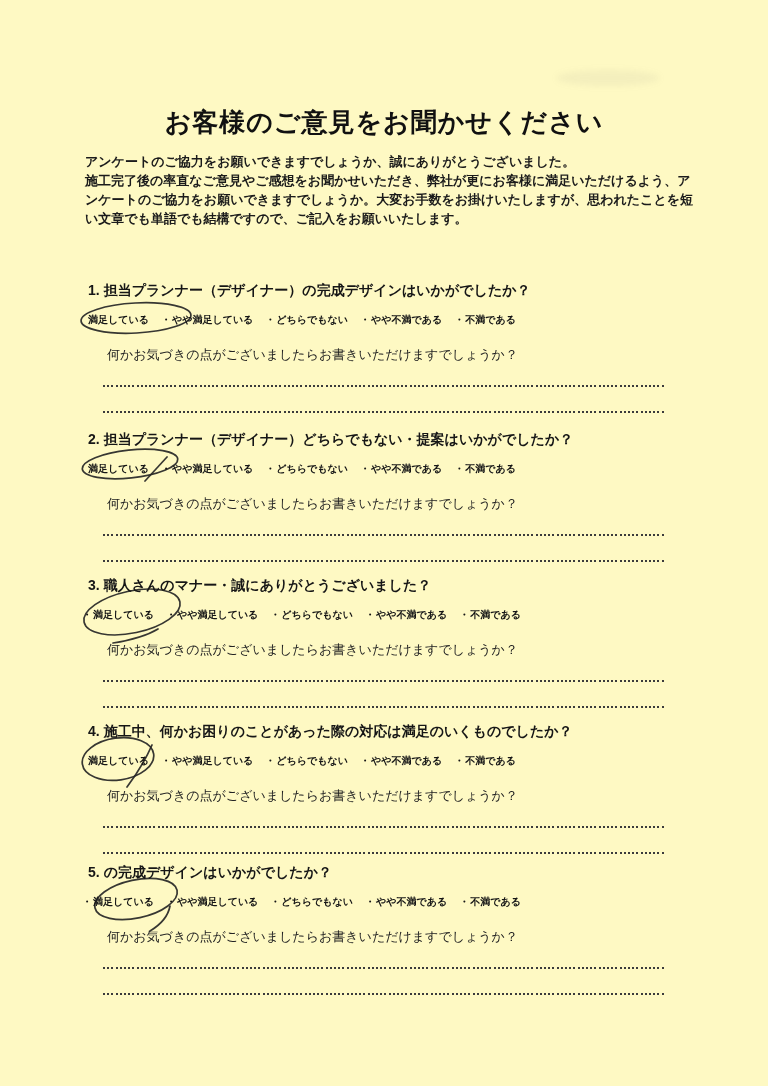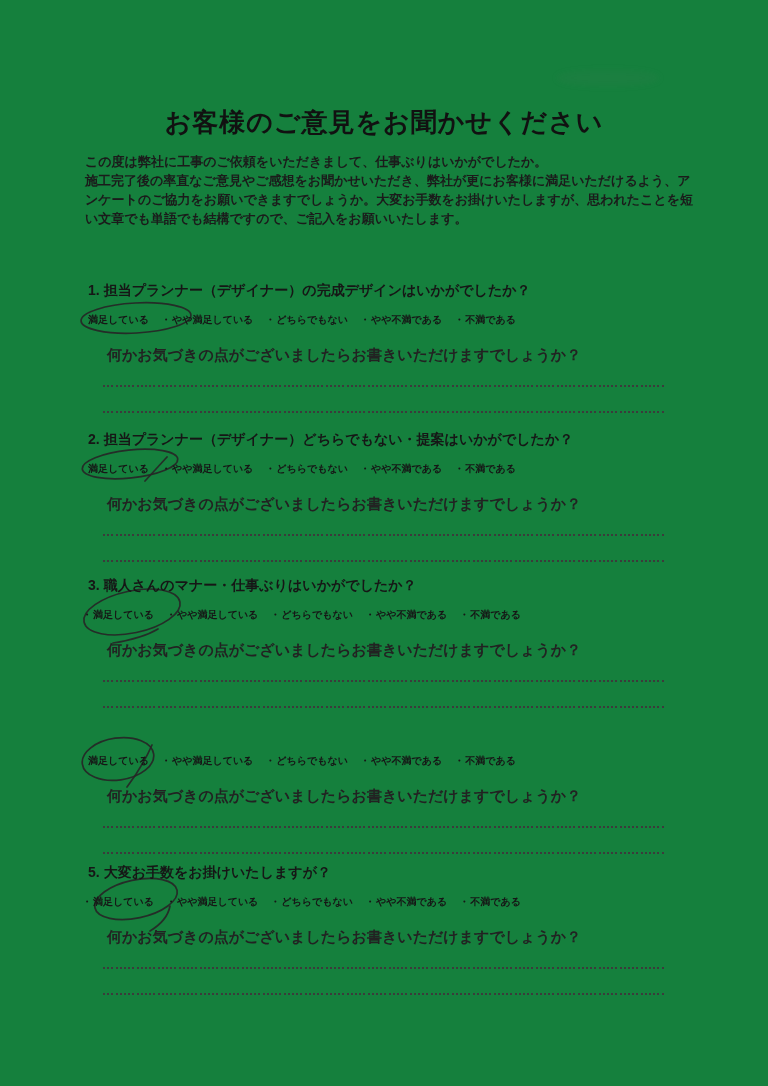--- a/index.html
+++ b/index.html
@@ -5,21 +5,21 @@
   html,body{margin:0;padding:0;}
   body{
     width:768px;height:1086px;
     background:#ffffff;
     font-family:"Liberation Sans","DejaVu Sans",sans-serif;
     color:#1c1c1c;
     -webkit-font-smoothing:antialiased;
   }
   .page{
     position:relative;width:768px;height:1086px;overflow:hidden;
-    background:#15803d;
+    background:#fef9c3;
   }
   .smudge{
     position:absolute;left:556px;top:70px;width:104px;height:16px;
     background:rgba(110,110,110,0.07);border-radius:50%;filter:blur(3px);
   }
   .title{
     position:absolute;top:105px;left:0;width:768px;margin:0;
     text-align:center;
     font-family:"Liberation Serif","DejaVu Serif",serif;
     font-size:26px;font-weight:700;letter-spacing:1px;color:#111;
@@ -40,21 +40,21 @@
   .q-num{margin-right:4px;}
   .opts{
     position:absolute;top:31px;left:0;
     font-size:10px;font-weight:700;white-space:nowrap;color:#161616;
   }
   .sep{display:inline-block;}
   .sep.gap{margin-left:12px;margin-right:1px;}
   .sep.lead{margin-left:-6px;margin-right:1px;}
   .note{
     position:absolute;top:64px;left:19px;
-    font-size:15px;font-weight:700;color:#222;white-space:nowrap;
+    font-size:13px;font-weight:400;color:#222;white-space:nowrap;
   }
   .dotline{
     position:absolute;left:15px;width:562px;height:2.4px;
     background:repeating-linear-gradient(90deg,#3b3b3b 0 2.1px,transparent 2.1px 4.2px);
     cursor:text;
   }
   .dl1{top:103px}
   .dl2{top:129px}
   .mark{
     position:absolute;left:0;top:0;width:620px;height:145px;
@@ -64,21 +64,21 @@
     fill:none;stroke:#262626;stroke-width:1.7;stroke-linecap:round;
     opacity:.92;
   }
 </style>
 </head>
 <body>
 
 <div class="page">
   <div class="smudge"></div>
   <h1 class="title">お客様のご意見をお聞かせください</h1>
-  <p class="intro">この度は弊社に工事のご依頼をいただきまして、仕事ぶりはいかがでしたか。
+  <p class="intro">アンケートのご協力をお願いできますでしょうか、誠にありがとうございました。
 施工完了後の率直なご意見やご感想をお聞かせいただき、弊社が更にお客様に満足いただけるよう、アンケートのご協力をお願いできますでしょうか。大変お手数をお掛けいたしますが、思われたことを短い文章でも単語でも結構ですので、ご記入をお願いいたします。</p>
   <div id="questions">
       <div class="question" style="top: 282px;">
     <svg class="mark" xmlns="http://www.w3.org/2000/svg">
           <ellipse cx="48" cy="36" rx="55" ry="15" transform="rotate(-3 48 36)"></ellipse>
         </svg>
     <div class="q-line">
       <span class="q-num">1.</span><span class="q-text">担当プランナー（デザイナー）の完成デザインはいかがでしたか？</span>
     </div>
     <div class="opts"><span class="opt selected">満足している</span><span class="sep gap">・</span><span class="opt">やや満足している</span><span class="sep gap">・</span><span class="opt">どちらでもない</span><span class="sep gap">・</span><span class="opt">やや不満である</span><span class="sep gap">・</span><span class="opt">不満である</span></div>
@@ -98,44 +98,47 @@
     <div class="note">何かお気づきの点がございましたらお書きいただけますでしょうか？</div>
     <div class="dotline dl1"></div>
     <div class="dotline dl2"></div>
   </div>
       <div class="question" style="top: 577px;">
     <svg class="mark" xmlns="http://www.w3.org/2000/svg">
           <ellipse cx="44" cy="35" rx="49" ry="21" transform="rotate(-12 44 35)"></ellipse>
           <path d="M70 52 C55 61,38 64,25 66"></path>
         </svg>
     <div class="q-line">
-      <span class="q-num">3.</span><span class="q-text">職人さんのマナー・仕事ぶりはいかがでしたか？</span>
+      <span class="q-num">3.</span><span class="q-text">職人さんのマナー・誠にありがとうございました？</span>
     </div>
     <div class="opts"><span class="sep lead">・</span><span class="opt selected">満足している</span><span class="sep gap">・</span><span class="opt">やや満足している</span><span class="sep gap">・</span><span class="opt">どちらでもない</span><span class="sep gap">・</span><span class="opt">やや不満である</span><span class="sep gap">・</span><span class="opt">不満である</span></div>
     <div class="note">何かお気づきの点がございましたらお書きいただけますでしょうか？</div>
     <div class="dotline dl1"></div>
     <div class="dotline dl2"></div>
   </div>
       <div class="question" style="top: 723px;">
     <svg class="mark" xmlns="http://www.w3.org/2000/svg">
           <ellipse cx="30" cy="36" rx="36" ry="21" transform="rotate(-8 30 36)"></ellipse>
           <path d="M64 22 C57 38,48 52,39 64"></path>
         </svg>
+    <div class="q-line">
+      <span class="q-num">4.</span><span class="q-text">施工中、何かお困りのことがあった際の対応は満足のいくものでしたか？</span>
+    </div>
     <div class="opts"><span class="opt selected">満足している</span><span class="sep gap">・</span><span class="opt">やや満足している</span><span class="sep gap">・</span><span class="opt">どちらでもない</span><span class="sep gap">・</span><span class="opt">やや不満である</span><span class="sep gap">・</span><span class="opt">不満である</span></div>
     <div class="note">何かお気づきの点がございましたらお書きいただけますでしょうか？</div>
     <div class="dotline dl1"></div>
     <div class="dotline dl2"></div>
   </div>
       <div class="question" style="top: 864px;">
     <svg class="mark" xmlns="http://www.w3.org/2000/svg">
           <ellipse cx="48" cy="35" rx="42" ry="19" transform="rotate(-12 48 35)"></ellipse>
           <path d="M82 42 C80 53,72 61,62 67"></path>
         </svg>
     <div class="q-line">
-      <span class="q-num">5.</span><span class="q-text">大変お手数をお掛けいたしますが？</span>
+      <span class="q-num">5.</span><span class="q-text">の完成デザインはいかがでしたか？</span>
     </div>
     <div class="opts"><span class="sep lead">・</span><span class="opt selected">満足している</span><span class="sep gap">・</span><span class="opt">やや満足している</span><span class="sep gap">・</span><span class="opt">どちらでもない</span><span class="sep gap">・</span><span class="opt">やや不満である</span><span class="sep gap">・</span><span class="opt">不満である</span></div>
     <div class="note">何かお気づきの点がございましたらお書きいただけますでしょうか？</div>
     <div class="dotline dl1"></div>
     <div class="dotline dl2"></div>
   </div>
     </div>
 </div>
 
 </body></html>

